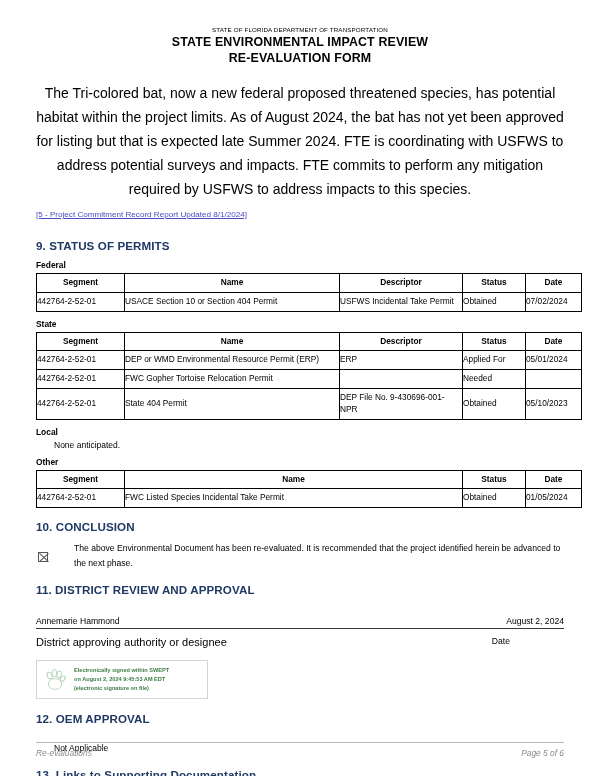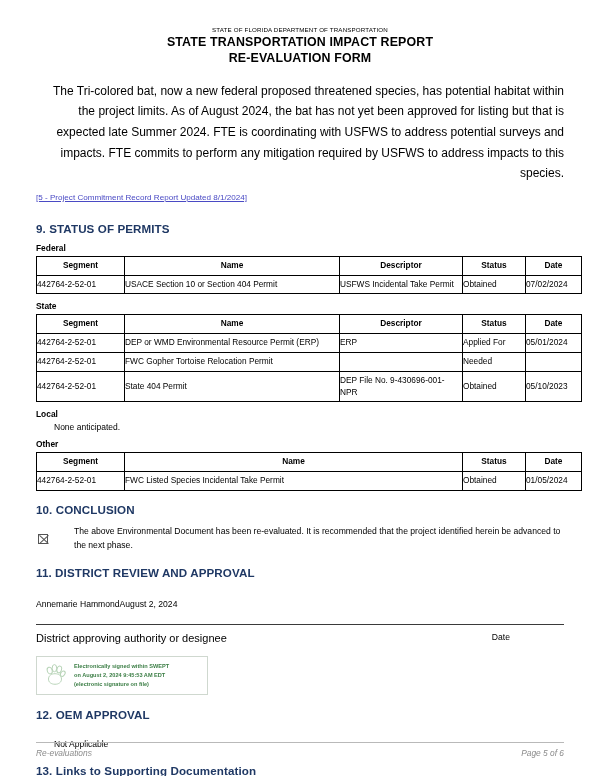--- a/index.html
+++ b/index.html
@@ -30,23 +30,23 @@
   }
   .title-1, .title-2 {
     font-size: 12.4px;
     font-weight: bold;
     letter-spacing: .15px;
     line-height: 1.28;
   }
 
   
   .para {
-    font-size: 12px;
+    font-size: 14px;
     line-height: 1.72;
-    text-align: right;
+    text-align: center;
     margin: 0 0 2px 0;
   }
   .doclink {
     font-size: 8.1px;
     color: #4A4AC4;
     text-decoration: underline;
     display: inline-block;
     margin-top: 2px;
     line-height: 1.6;
   }
@@ -129,23 +129,24 @@
   .conclusion-text {
     font-size: 8.6px;
     line-height: 1.68;
     margin-left: 26px;
   }
 
   
   .sig-block { margin-top: 20px; }
   .sig-line-row {
     display: flex;
+    justify-content: space-between;
     align-items: flex-end;
     border-bottom: 1.2px solid #3a3a3a;
-    padding-bottom: 15px;
+    padding-bottom: 2px;
   }
   .sig-name { font-size: 8.6px; }
   .sig-date { font-size: 8.6px; }
   .sig-caption-row {
     display: flex;
     justify-content: space-between;
     margin-top: 7px;
   }
   .sig-caption { font-size: 11px; }
   .sig-caption-right { font-size: 8.6px; margin-right: 54px; }
@@ -186,21 +187,21 @@
   }
 </style>
 </head>
 <body>
 
 <div class="page">
 
   
   <div class="doc-header">
     <div class="agency-line">STATE OF FLORIDA DEPARTMENT OF TRANSPORTATION</div>
-    <div class="title-1">STATE TRANSPORTATION IMPACT REPORT</div>
+    <div class="title-1">STATE ENVIRONMENTAL IMPACT REVIEW</div>
     <div class="title-2">RE-EVALUATION FORM</div>
   </div>
 
   
   <p class="para">The Tri-colored bat, now a new federal proposed threatened species, has potential habitat within the project limits. As of August 2024, the bat has not yet been approved for listing but that is expected late Summer 2024. FTE is coordinating with USFWS to address potential surveys and impacts. FTE commits to perform any mitigation required by USFWS to address impacts to this species.</p>
   <a class="doclink" href="#">[5 - Project Commitment Record Report Updated 8/1/2024]</a>
 
   
   <div class="sec-heading">9. STATUS OF PERMITS</div>
 

